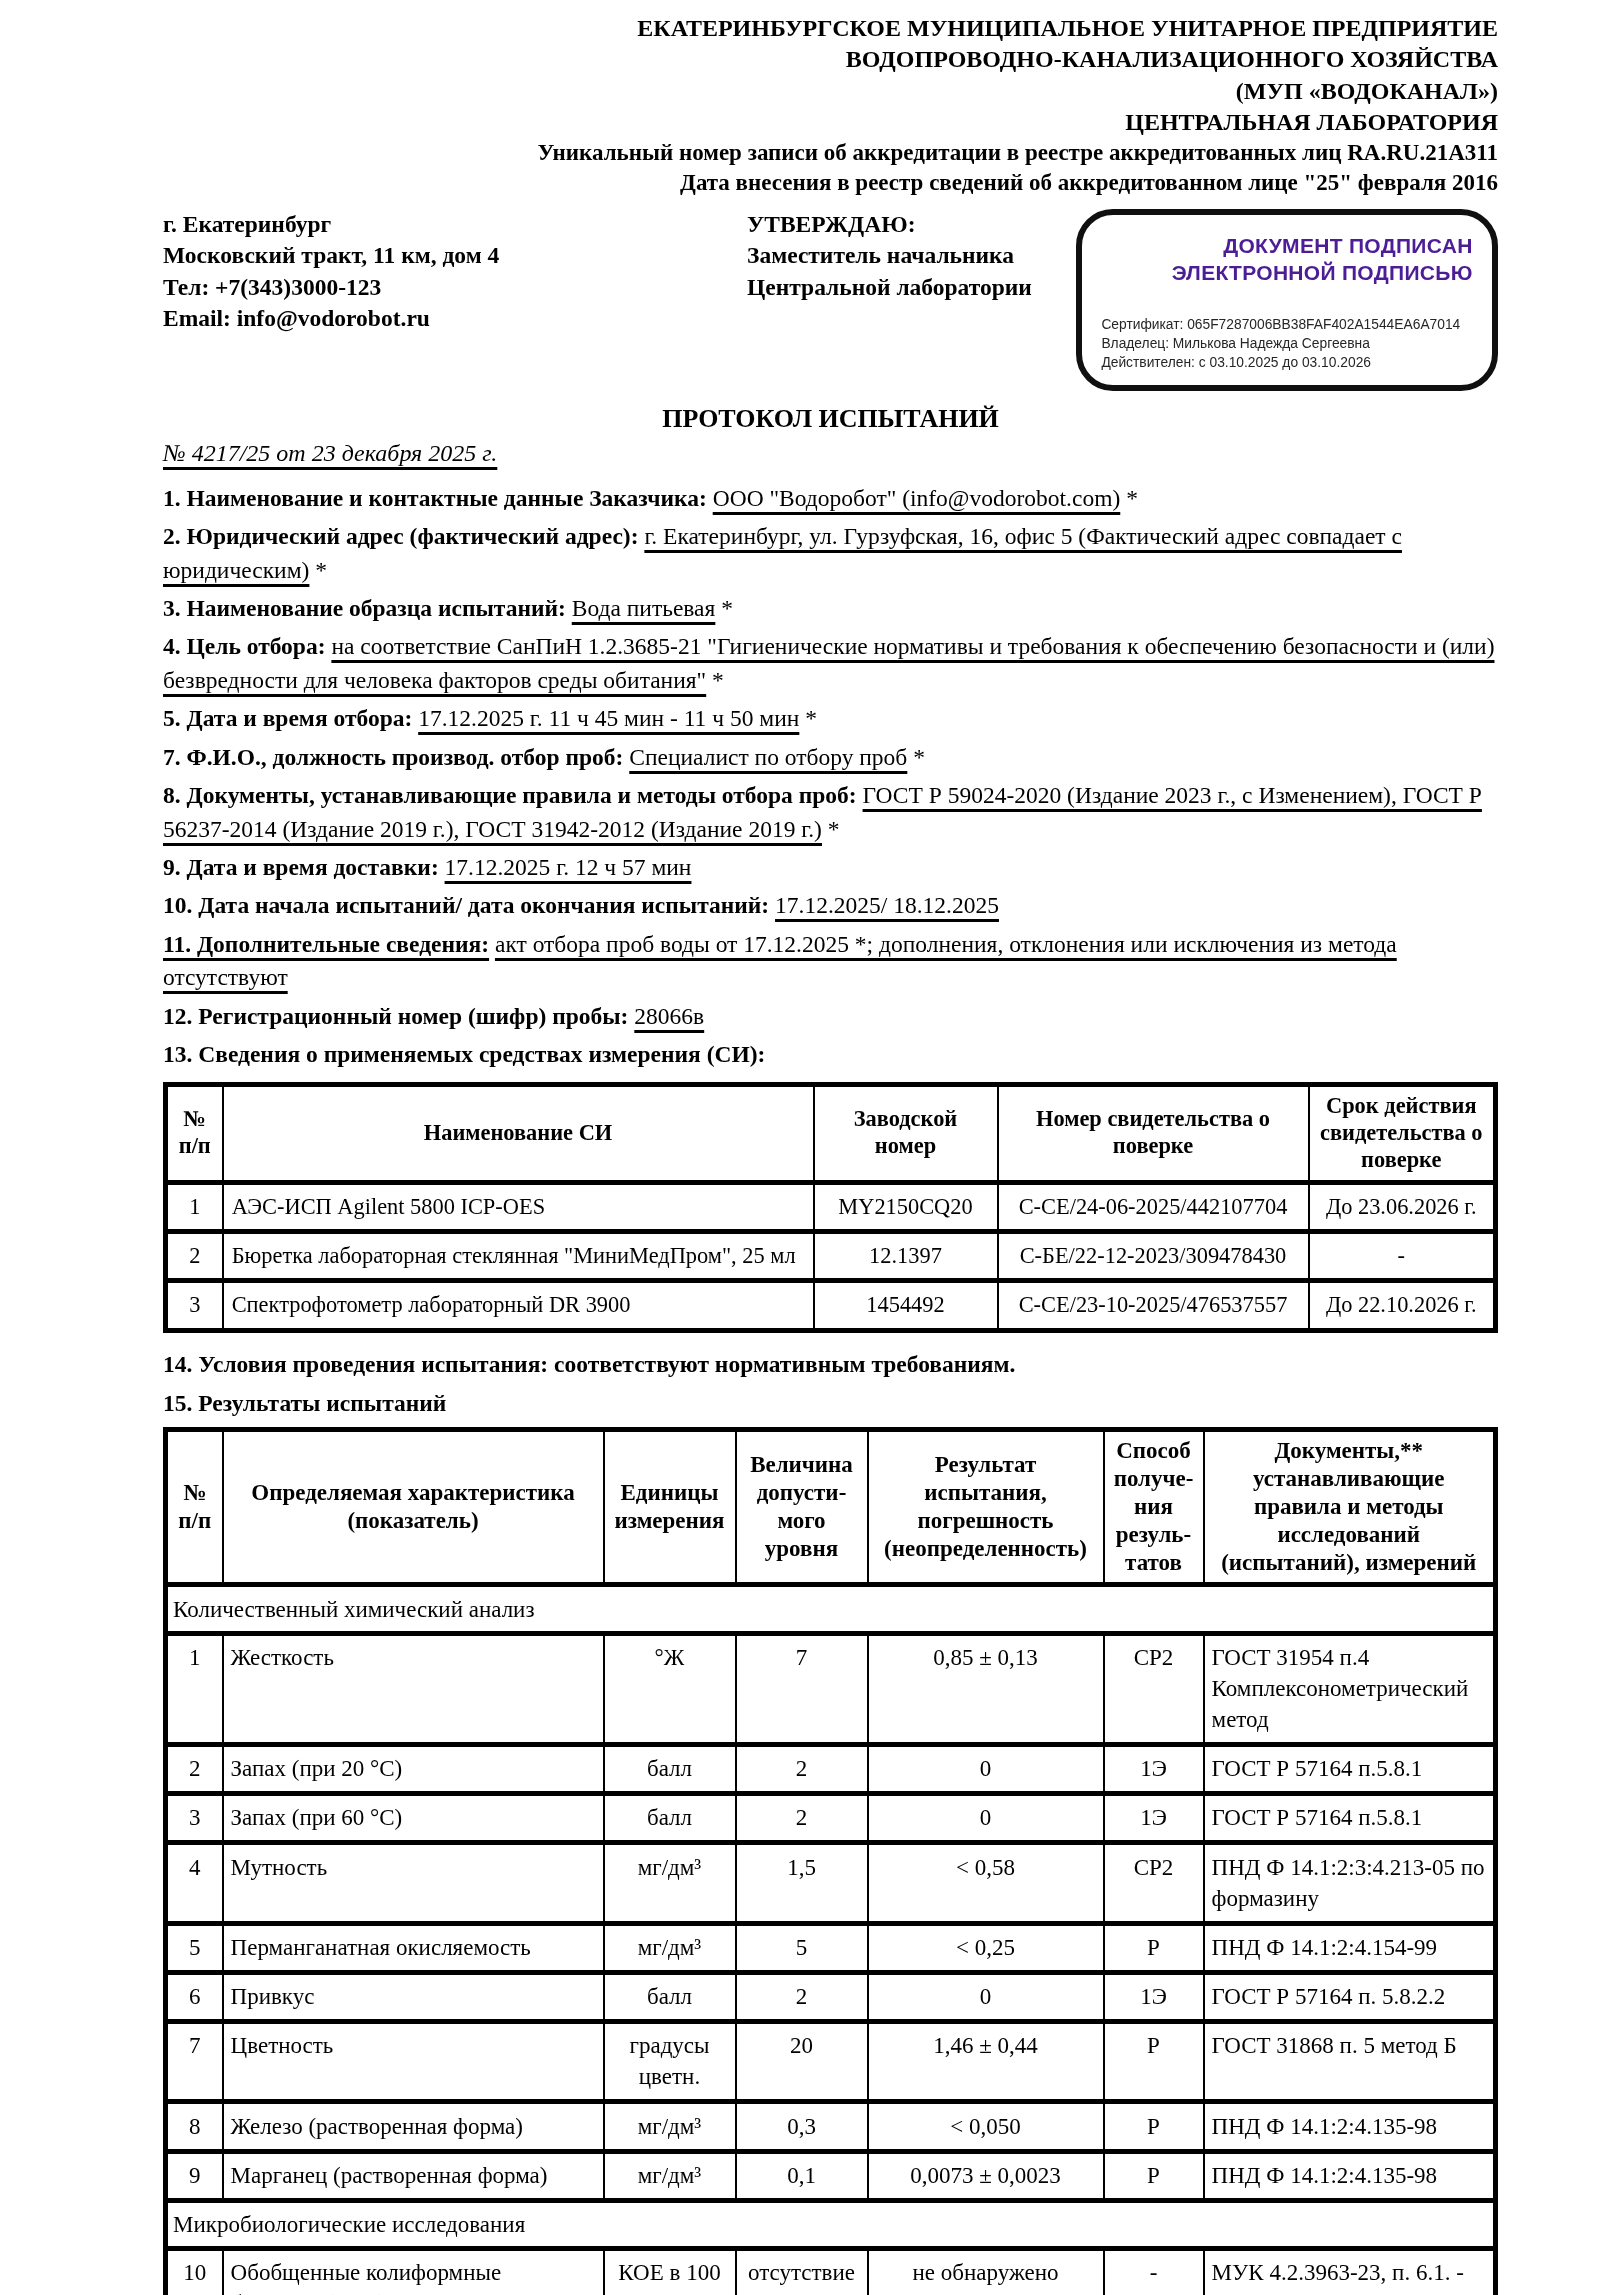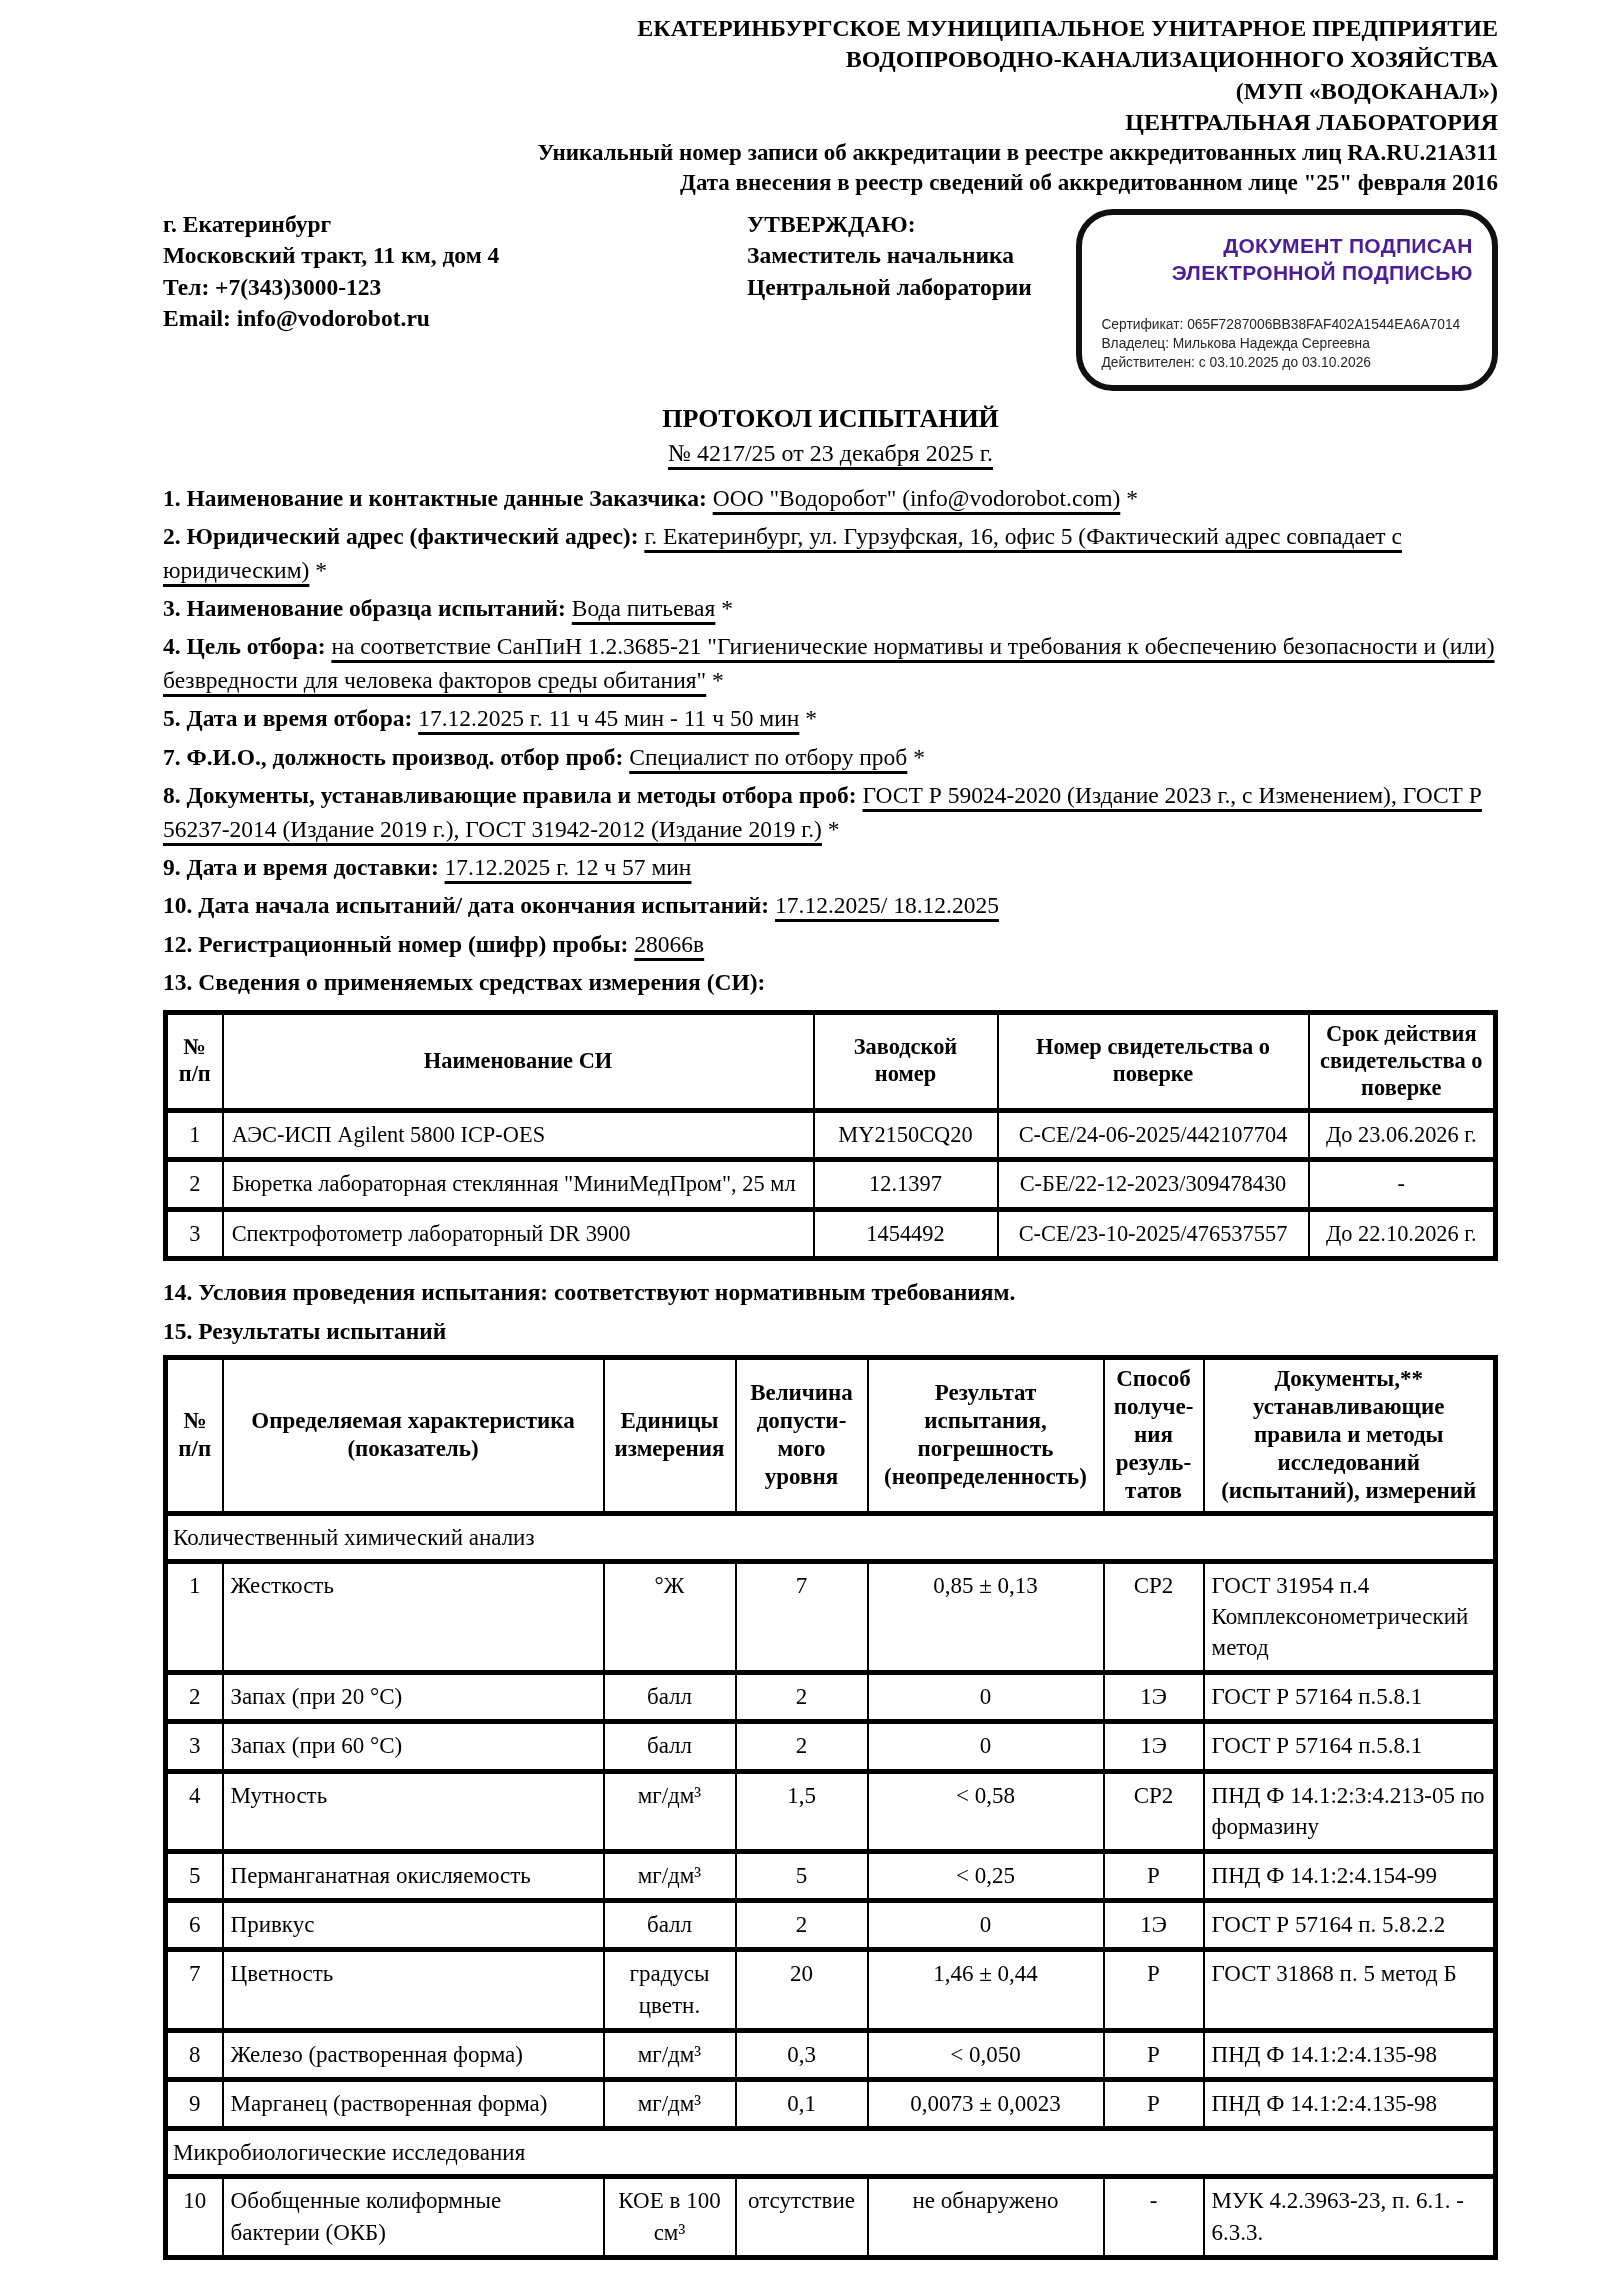--- a/index.html
+++ b/index.html
@@ -25,22 +25,22 @@
     border:6.6px solid #101010;
     border-radius:37px;
     padding:18.4px 19.4px 13.3px;
     font-family:"Liberation Sans","DejaVu Sans",sans-serif;
     background:#fff;
   }
   .stamp-title { text-align:right; font-size:21px; line-height:1.28; color:#4c1d95; letter-spacing:0.3px; font-weight:700; }
   .stamp-details { margin-top:27.5px; font-size:13.8px; line-height:1.38; color:#262626; }
   
   .protocol-title { text-align:center; font-weight:bold; font-size:26px; margin-top:13.3px; }
-  .protocol-num  { text-align:center; font-size:24px; margin:6.1px 0 14.3px;
-                   text-decoration:underline; text-decoration-thickness:3.1px; text-underline-offset:6.1px; }
+  .protocol-num  { font-size:24px; margin:6.1px 0 14.3px;
+                   text-decoration:underline; text-decoration-thickness:3.1px; text-underline-offset:6.1px;font-style:italic; }
   
   .item { font-size:23.5px; line-height:1.42; margin-bottom:5.1px; }
   .lbl { font-weight:bold; }
   .u { text-decoration:underline; text-decoration-thickness:2.5px; text-underline-offset:5.6px; }
   .star { text-decoration:none; }
   .item.bold-val .val { font-weight:bold; }
   .mb-big { margin-bottom:10.2px; }
   
   table { border-collapse:collapse; width:100%; background:#fff; }
   th, td { border:2.5px solid #000; border-top-width:5.1px; border-bottom-width:5.1px; }
@@ -99,20 +99,21 @@
 
   <p class="item"><span class="lbl">1. Наименование и контактные данные Заказчика:</span> <span class="val u">ООО "Водоробот" (info@vodorobot.com)</span> <span class="star">*</span></p>
   <p class="item"><span class="lbl">2. Юридический адрес (фактический адрес):</span> <span class="val u">г. Екатеринбург, ул. Гурзуфская, 16, офис 5 (Фактический адрес совпадает с юридическим)</span> <span class="star">*</span></p>
   <p class="item"><span class="lbl">3. Наименование образца испытаний:</span> <span class="val u">Вода питьевая</span> <span class="star">*</span></p>
   <p class="item"><span class="lbl">4. Цель отбора:</span> <span class="val u">на соответствие СанПиН 1.2.3685-21 "Гигиенические нормативы и требования к обеспечению безопасности и (или) безвредности для человека факторов среды обитания"</span> <span class="star">*</span></p>
   <p class="item"><span class="lbl">5. Дата и время отбора:</span> <span class="val u">17.12.2025 г. 11 ч 45 мин - 11 ч 50 мин</span> <span class="star">*</span></p>
   <p class="item"><span class="lbl">7. Ф.И.О., должность производ. отбор проб:</span> <span class="val u">Специалист по отбору проб</span> <span class="star">*</span></p>
   <p class="item"><span class="lbl">8. Документы, устанавливающие правила и методы отбора проб:</span> <span class="val u">ГОСТ Р 59024-2020 (Издание 2023 г., с Изменением), ГОСТ Р 56237-2014 (Издание 2019 г.), ГОСТ 31942-2012 (Издание 2019 г.)</span> <span class="star">*</span></p>
   <p class="item"><span class="lbl">9. Дата  и время доставки:</span> <span class="val u">17.12.2025 г. 12 ч 57 мин</span></p>
   <p class="item"><span class="lbl">10. Дата начала испытаний/ дата окончания испытаний:</span> <span class="val u">17.12.2025/ 18.12.2025</span></p>
+  <p class="item"><span class="lbl u">11. Дополнительные сведения:</span> <span class="val u">акт отбора проб воды от 17.12.2025 *; дополнения, отклонения или исключения из метода отсутствуют</span></p>
   <p class="item"><span class="lbl">12. Регистрационный номер (шифр) пробы:</span> <span class="val u">28066в</span></p>
   <p class="item mb-big"><span class="lbl">13. Сведения о применяемых средствах измерения (СИ):</span></p>
 
   <table class="si-table">
     <colgroup>
       <col style="width:57px">
         <col style="width:591px">
         <col style="width:184px">
         <col style="width:311px">
         <col>

